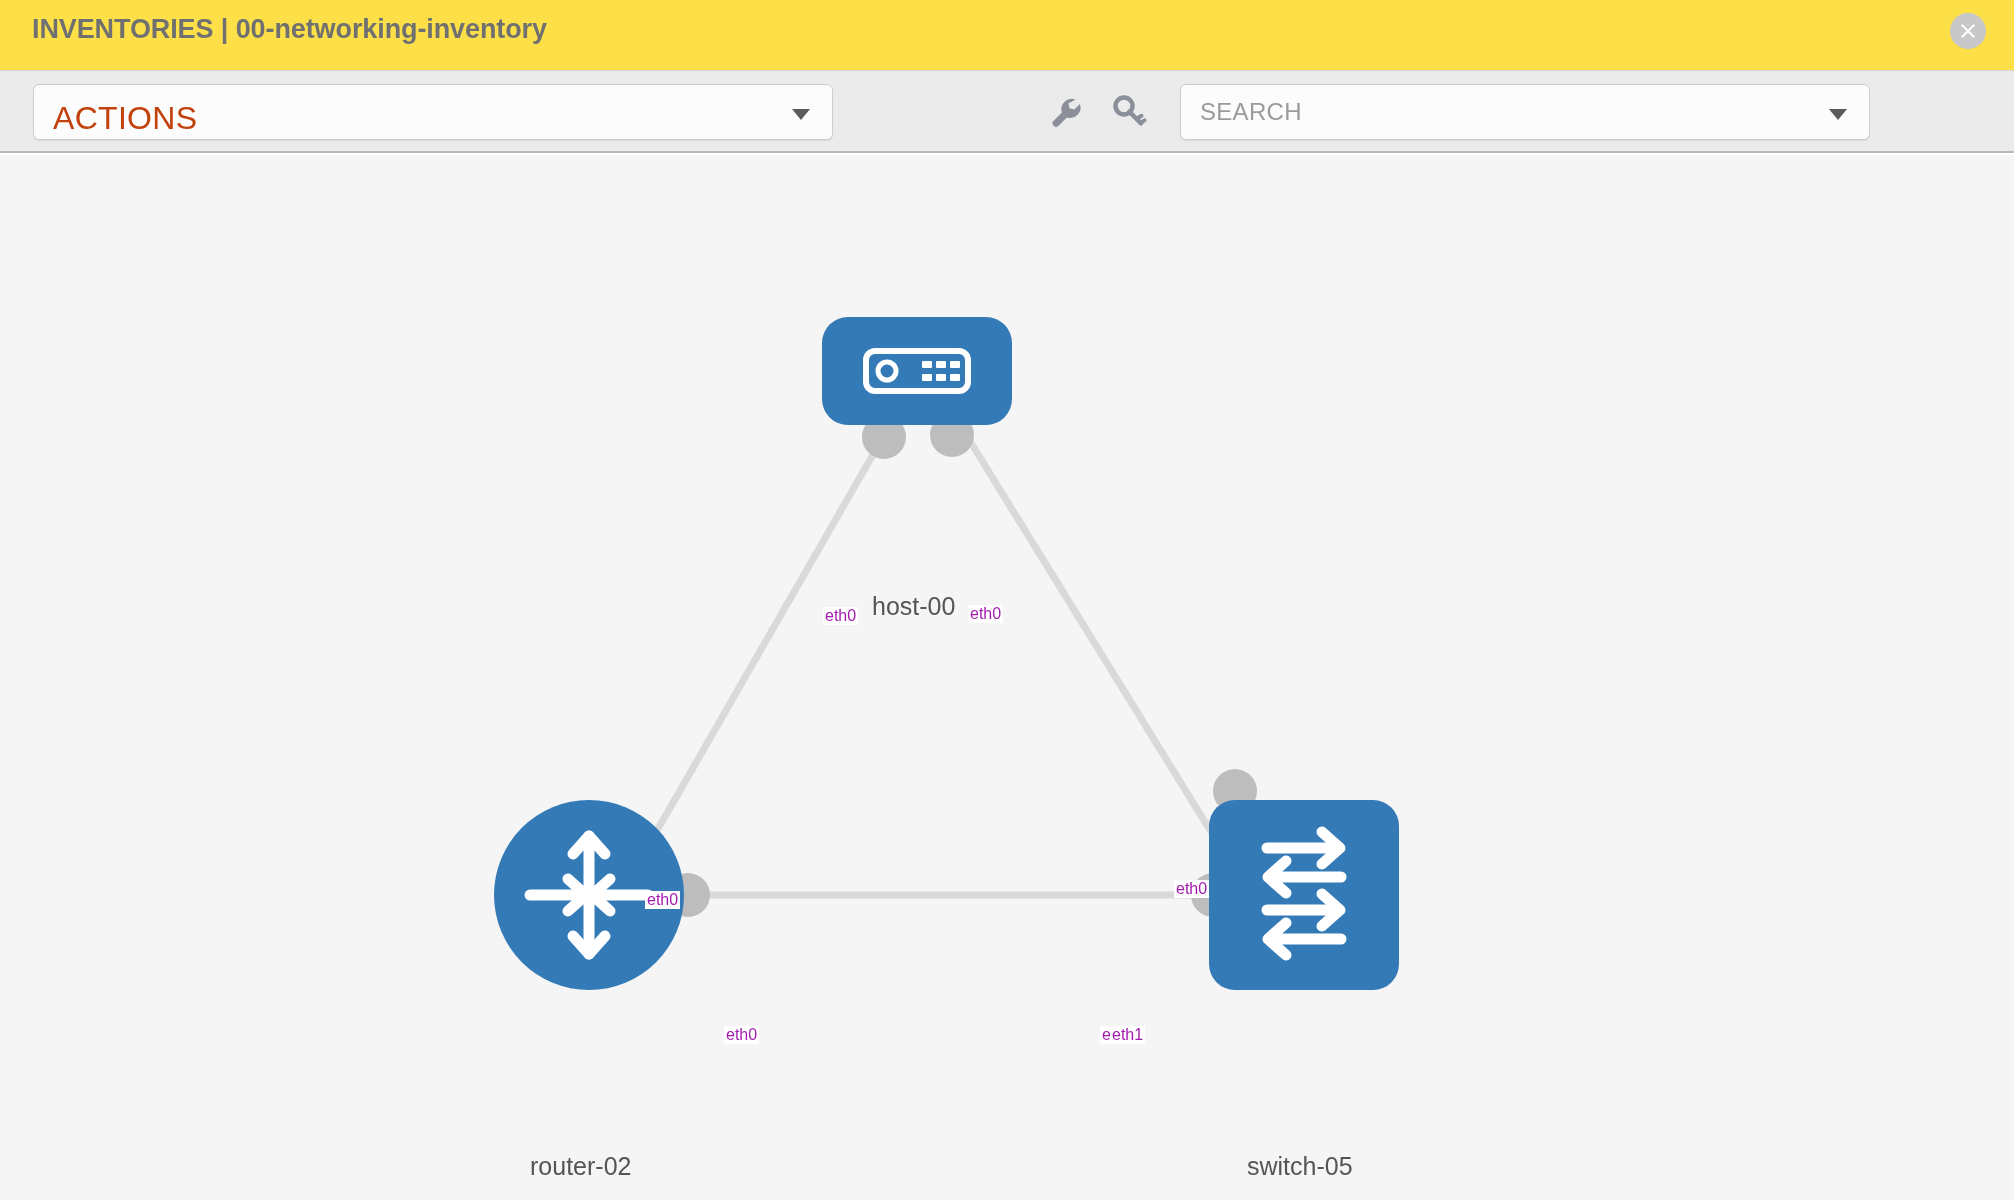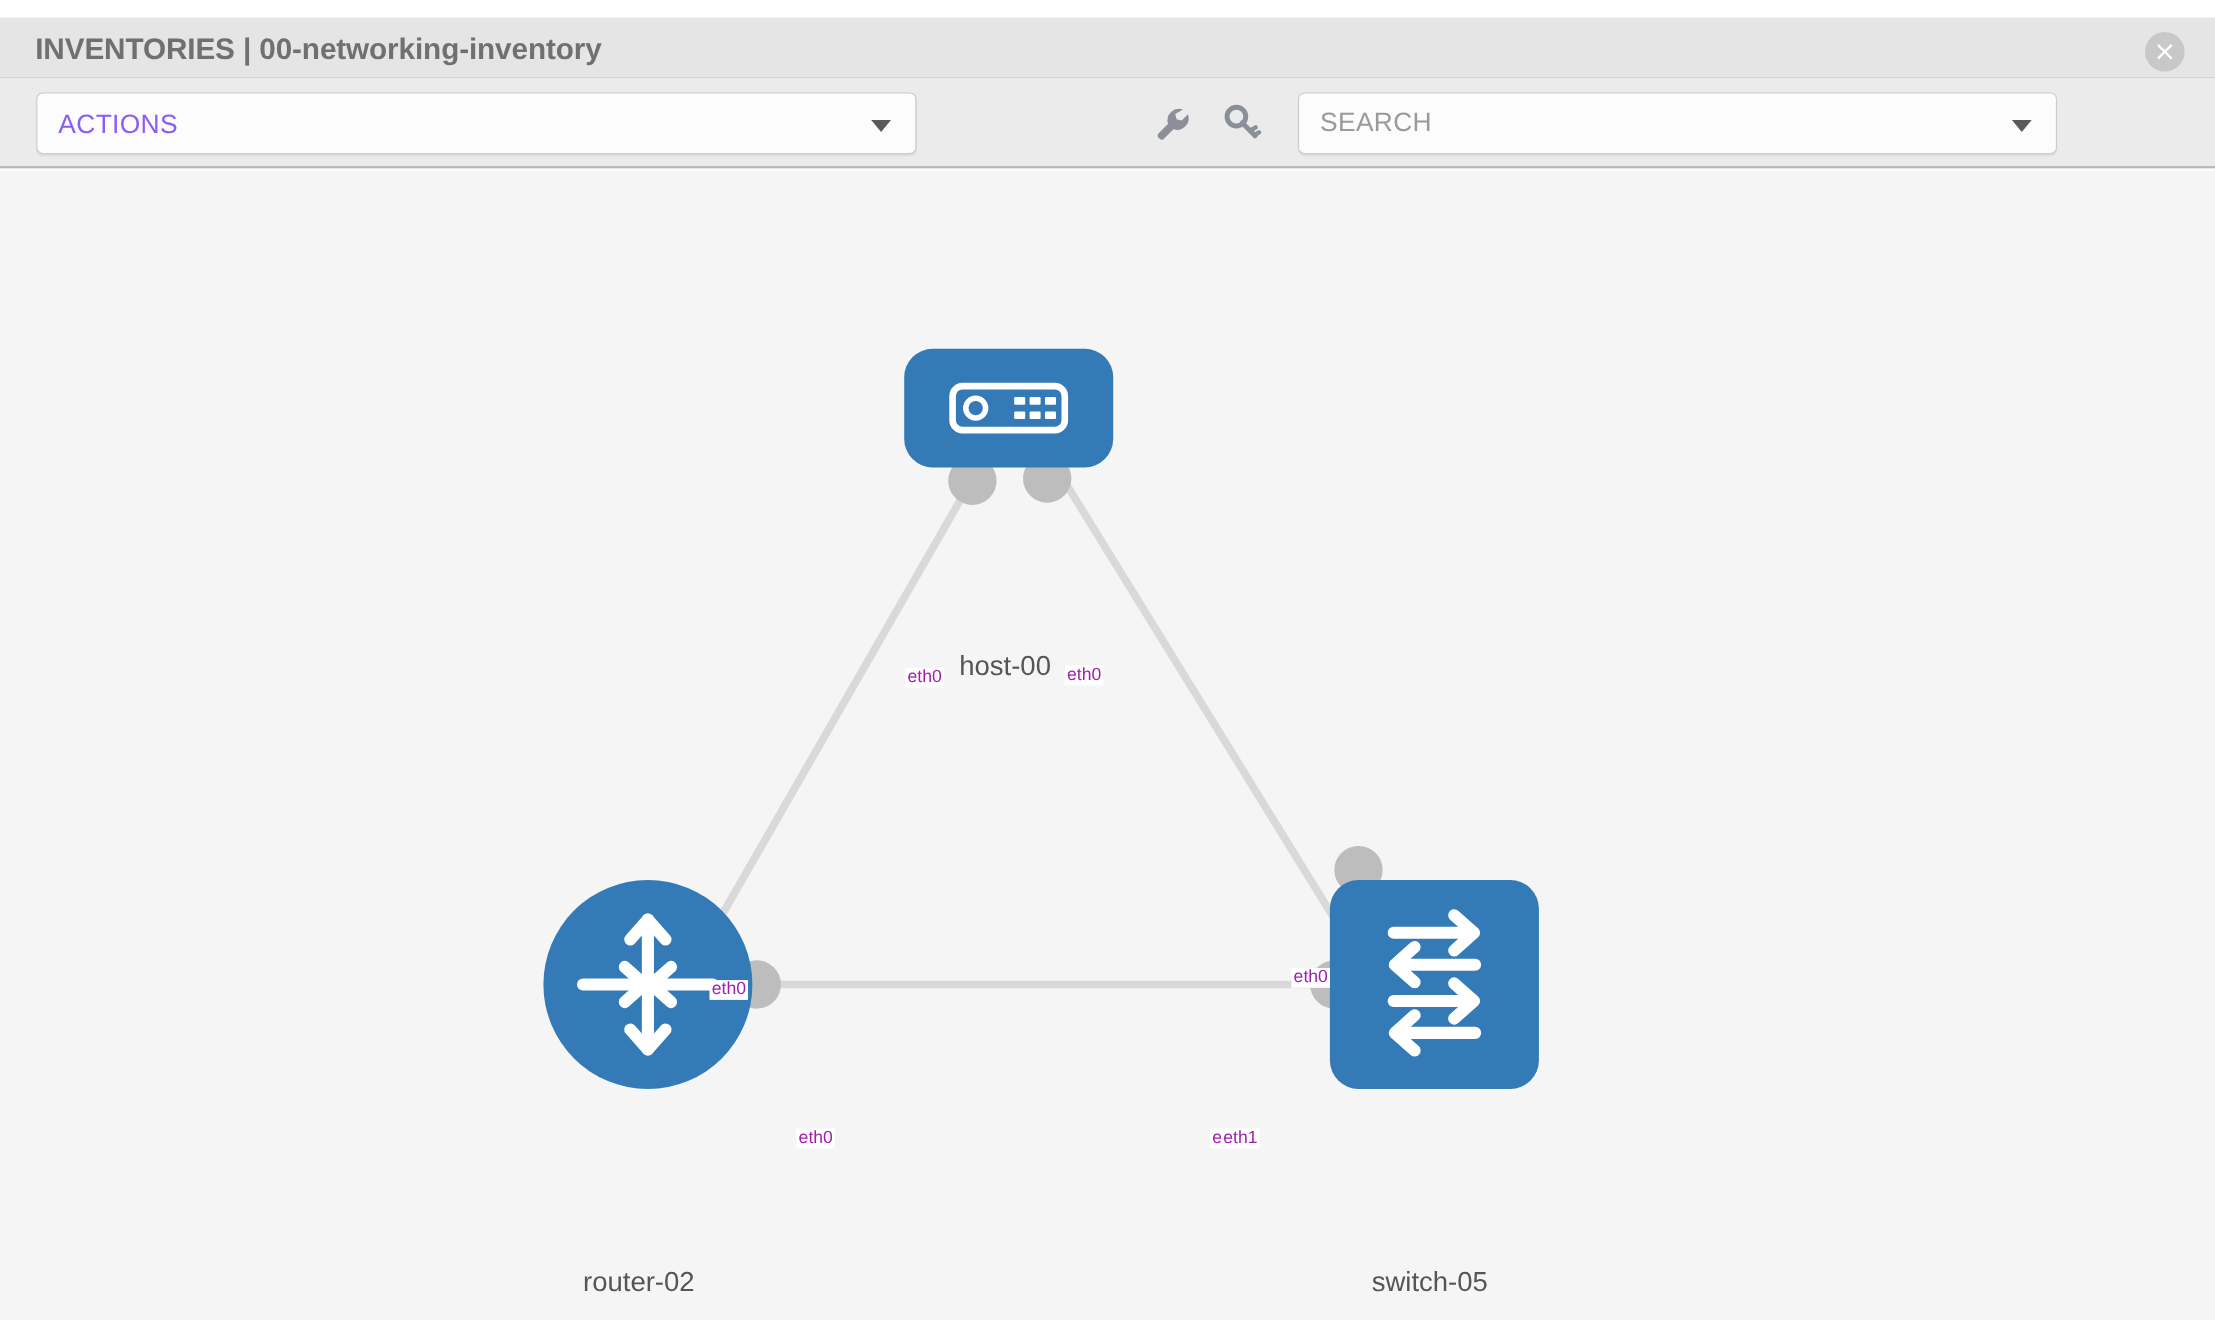--- a/index.html
+++ b/index.html
@@ -6,22 +6,22 @@
   html, body {
     width: 2014px; height: 1200px;
     background: #ffffff;
     font-family: "Liberation Sans", sans-serif;
     overflow: hidden;
   }
   #app { position: relative; width: 2014px; height: 1200px; background:#ffffff; }
 
   
   .titlebar {
-    position: absolute; left:0; top:16px; width:2014px; height:70px;
-    background:#e5e5e5;
+    position: absolute; left:0; top:0; width:2014px; height:70px;
+    background:#fde047;
   }
   .title-text {
     position:absolute; left:32px; top:14px;
     font-size:27px; font-weight:bold; color:#707070;
     letter-spacing:-0.1px; white-space:nowrap;
   }
   .close-btn {
     position:absolute; right:28px; top:13px;
     width:36px; height:36px; border-radius:50%;
     background:#c8c8c8; cursor:pointer;
@@ -36,21 +36,21 @@
     border-bottom:2px solid #b8b8b8;
   }
   .actions-select {
     position:absolute; left:33px; top:13px; width:800px; height:56px;
     background:#fcfcfc; border:1px solid #cccccc; border-radius:6px;
     box-shadow: 0 1px 1px rgba(0,0,0,0.07);
     cursor:pointer;
   }
   .actions-label {
     position:absolute; left:19px; top:15px;
-    font-size:24px; color:#8b5cf6; letter-spacing:0.3px;
+    font-size:32px; color:#c2410c; letter-spacing:0.3px;
   }
   .caret {
     position:absolute; right:22px; top:24px;
     width:0;height:0;border-left:9px solid transparent;border-right:9px solid transparent;
     border-top:11px solid #5a5a5a;
   }
   .tool-icon {
     position:absolute; top:22px; width:38px; height:38px; cursor:pointer;
   }
   .tool-icon.wrench { left:1046px; }

